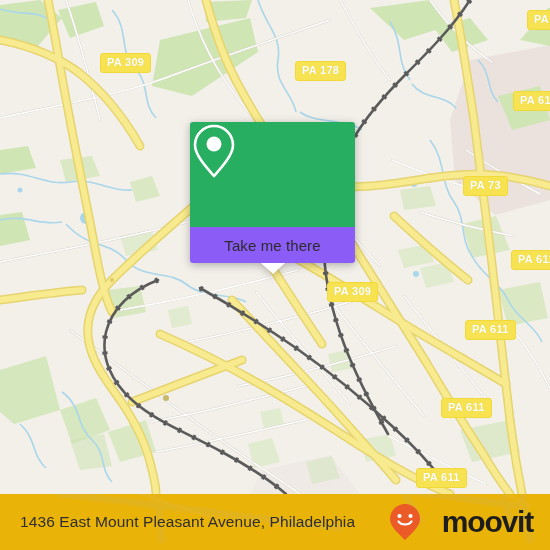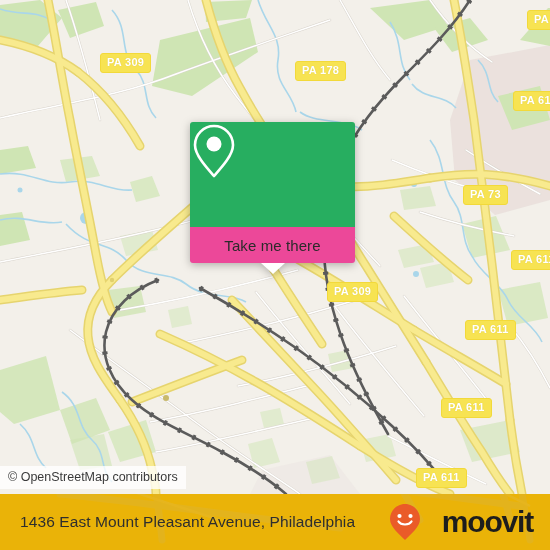--- a/index.html
+++ b/index.html
@@ -36,21 +36,21 @@
     position:absolute;left:190px;top:122px;width:165px;
     filter:drop-shadow(0 2px 4px rgba(0,0,0,.28));
   }
   .popup-top{
     background:#27ae60;
     height:105px;
     border-radius:3px 3px 0 0;
     display:flex;align-items:center;justify-content:center;
   }
   .popup-bottom{
-    background:#ec4899;
+    background:#8b5cf6;
     height:36px;
     border-radius:0 0 3px 3px;
     display:flex;align-items:center;justify-content:center;
     position:relative;
   }
   .popup-label{
     font-size:15px;color:#2b2b2b;letter-spacing:.1px;
   }
   .popup-tail{
     position:absolute;left:50%;margin-left:-12px;bottom:-11px;
@@ -276,41 +276,40 @@
         <circle cx="196" cy="204" r="2.2" fill="#e0cf6d"></circle>
         <circle cx="318" cy="182" r="2.2" fill="#e0cf6d"></circle>
         <circle cx="166" cy="398" r="3" fill="#c9b96a"></circle>
       </g>
     </svg>
 
     <div class="shield" style="left:100px;top:53px;">PA 309</div>
     <div class="shield" style="left:295px;top:61px;">PA 178</div>
     <div class="shield" style="left:527px;top:10px;">PA</div>
     <div class="shield" style="left:513px;top:91px;">PA 611</div>
-    <div class="shield" style="left:463px;top:185px;text-align:center;">PA 73</div>
+    <div class="shield" style="left:463px;top:176px;text-align:center;">PA 73</div>
     <div class="shield" style="left:511px;top:250px;">PA 611</div>
     <div class="shield" style="left:327px;top:282px;">PA 309</div>
     <div class="shield" style="left:465px;top:320px;">PA 611</div>
     <div class="shield" style="left:441px;top:398px;">PA 611</div>
     <div class="shield" style="left:416px;top:468px;">PA 611</div>
 
     <div class="popup">
       <div class="popup-top">
         <svg width="48" height="58" viewBox="0 0 48 58">
           <path d="M24 4 C13.5 4 5 12.5 5 23 C5 33 16 45 24 54 C32 45 43 33 43 23 C43 12.5 34.5 4 24 4 Z" fill="none" stroke="#ffffff" stroke-width="2.6" stroke-linejoin="round"></path>
           <circle cx="24" cy="22" r="7.5" fill="#ffffff"></circle>
         </svg>
       </div>
       <div class="popup-bottom">
         <span class="popup-label">Take me there</span>
         <span class="popup-tail"></span>
       </div>
     </div>
 
-    <div class="attrib">© OpenStreetMap contributors</div>
   </div>
 
   <div class="footer">
     <svg class="footer-watermark" width="550" height="550" viewBox="0 0 550 550">
       <g fill="none" stroke="#b9b3a8" stroke-width="7" stroke-linecap="round">
         <path d="M232 300 C260 330 288 360 316 390 C344 420 370 450 396 480 L420 520"></path>
         <path d="M160 334 C192 348 224 364 256 382 C292 402 326 424 360 446 L420 482"></path>
         <path d="M120 400 C134 420 146 442 152 470 C158 500 160 520 162 540"></path>
         <path d="M510 420 C514 452 518 474 522 494 L530 540"></path>
         <path d="M426 362 C444 392 462 422 482 452 C494 472 502 484 510 520"></path>

